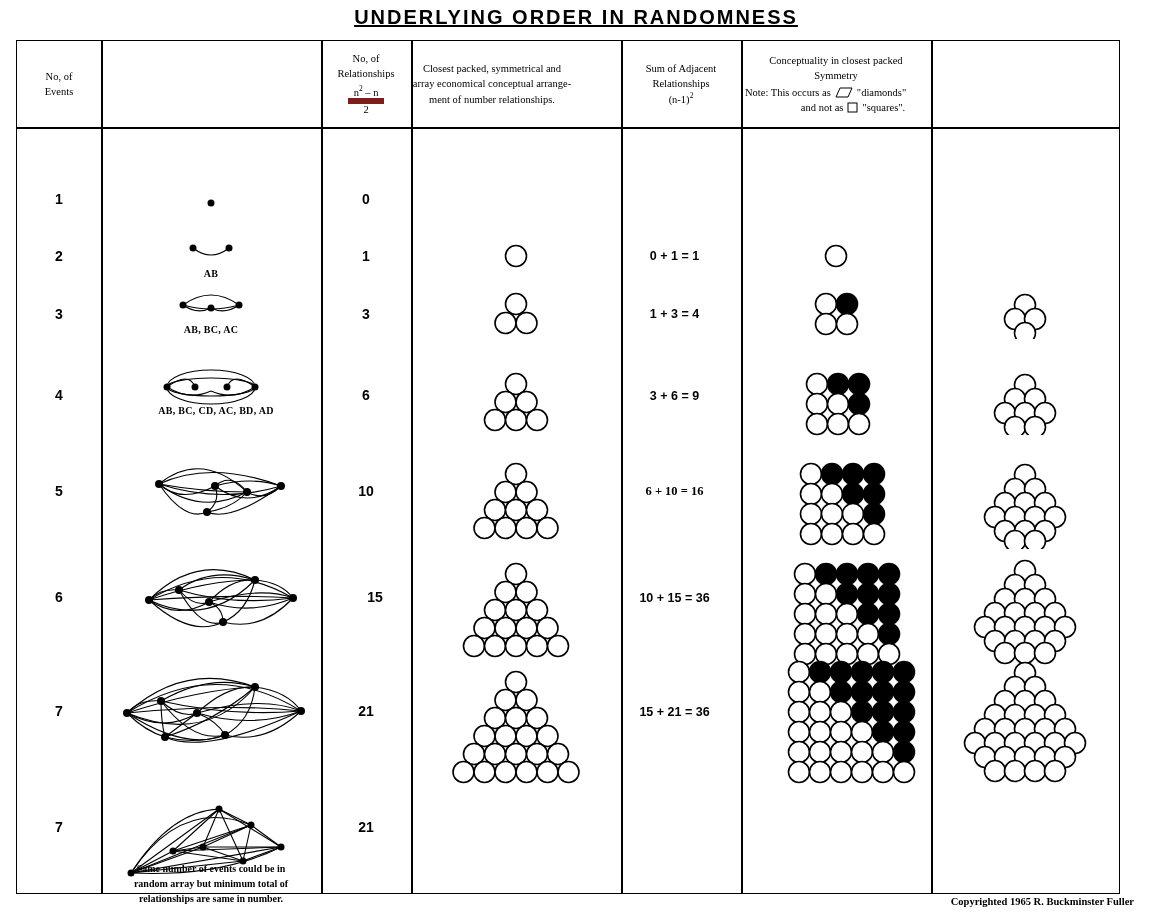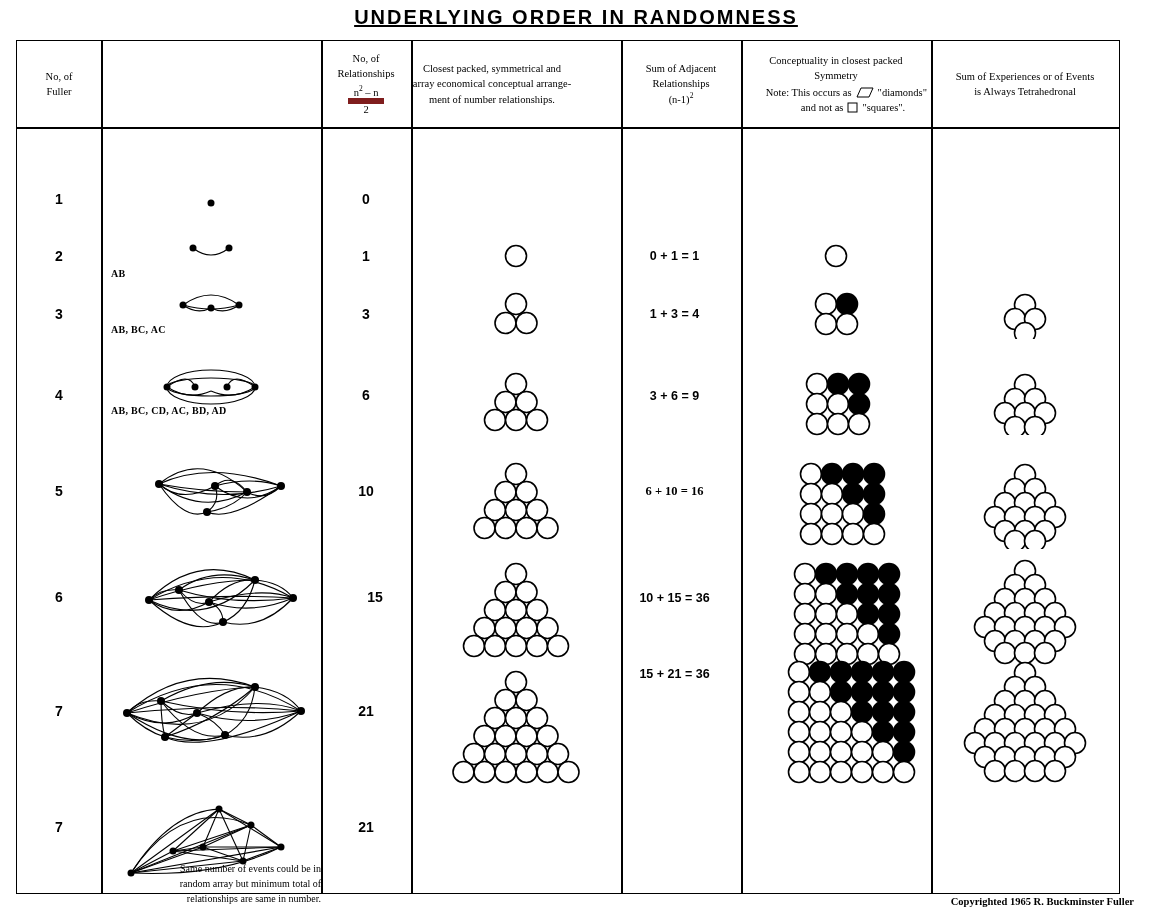--- a/index.html
+++ b/index.html
@@ -39,26 +39,26 @@
   }
   .cellrel{
     position:absolute;width:90px;text-align:center;
     font-family:"Liberation Sans",sans-serif;font-weight:bold;font-size:14px;
   }
   .cellsum{
     position:absolute;width:107px;text-align:center;
     font-family:"Liberation Sans",sans-serif;font-weight:bold;font-size:12.5px;
   }
   .caption{
-    position:absolute;text-align:left;font-family:"Liberation Serif",serif;
+    position:absolute;text-align:center;font-family:"Liberation Serif",serif;
     font-size:10px;font-weight:bold;letter-spacing:.3px;
   }
   .footcap{
-    position:absolute;text-align:right;font-family:"Liberation Serif",serif;
-    font-size:10px;font-weight:normal;line-height:1.5;width:220px;
+    position:absolute;text-align:center;font-family:"Liberation Serif",serif;
+    font-size:10px;font-weight:bold;line-height:1.5;width:220px;
   }
   .copyright{
     position:absolute;right:18px;top:896px;font-family:"Liberation Serif",serif;
     font-size:10.5px;font-weight:bold;
   }
   svg{display:block;}
   .ab{fill:none;stroke:#000;stroke-width:1.1;}
   .dot{fill:#000;}
 </style>
 </head>
@@ -75,21 +75,21 @@
   <div class="vline" style="left:394px;"></div>
   <div class="vline" style="left:604px;"></div>
   <div class="vline" style="left:724px;"></div>
   <div class="vline" style="left:914px;"></div>
 
   <div class="hline" style="top:86px;"></div>
 
   <div class="hdr" style="left:0;width:84px;">
     <div class="inner">
       <div>No, of</div>
-      <div>Fuller</div>
+      <div>Events</div>
     </div>
   </div>
 
 
   <div class="hdr" style="left:304px;width:90px;">
     <div class="inner">
       <div>No, of</div>
       <div style="margin-bottom:3px;">Relationships</div>
       <span class="frac">
         <span class="num">n<sup>2</sup> – n</span>
@@ -111,47 +111,41 @@
       <div>Sum of Adjacent</div>
       <div>Relationships</div>
       <div>(n-1)<sup>2</sup></div>
     </div>
   </div>
 
   <div class="hdr" style="left:724px;width:190px;">
     <div class="inner">
       <div>Conceptuality in closest packed</div>
       <div>Symmetry</div>
-      <div style="display:flex;align-items:center;justify-content:flex-end;gap:4px;margin-top:2px;white-space:nowrap;">
+      <div style="display:flex;align-items:center;justify-content:flex-start;gap:4px;margin-top:2px;white-space:nowrap;">
         <span>Note:  This occurs as</span>
         <span>
           <svg width="18" height="11" viewBox="0 0 18 11">
               <polygon points="5,1 17,1 13,10 1,10" fill="none" stroke="#000" stroke-width="1"></polygon>
             </svg>
         </span>
         <span>"diamonds"</span>
       </div>
       <div style="display:flex;align-items:center;justify-content:center;gap:4px;white-space:nowrap;padding-left:34px;">
         <span>and not as</span>
         <span>
           <svg width="11" height="11" viewBox="0 0 11 11">
               <rect x="1" y="1" width="9" height="9" fill="none" stroke="#000" stroke-width="1"></rect>
             </svg>
         </span>
         <span>"squares".</span>
       </div>
     </div>
   </div>
 
-  <div class="hdr" style="left:914px;width:188px;">
-    <div class="inner">
-      <div>Sum of Experiences or of Events</div>
-      <div>is Always Tetrahedronal</div>
-    </div>
-  </div>
 
   <div class="cellnum" style="left:0;top:150px;">1</div>
   <div style="position:absolute;left:94px;top:140px;">
     <svg width="200" height="40" viewBox="0 0 200 40">
       <circle class="dot" cx="100" cy="22" r="3.5"></circle>
     </svg>
   </div>
   <div class="cellrel" style="left:304px;top:150px;">0</div>
 
   <div class="cellnum" style="left:0;top:207px;">2</div>
@@ -530,21 +524,21 @@
           <circle cx="147" cy="85" r="10.5"></circle>
         <circle cx="52.5" cy="103" r="10.5"></circle>
           <circle cx="73.5" cy="103" r="10.5"></circle>
           <circle cx="94.5" cy="103" r="10.5"></circle>
           <circle cx="115.5" cy="103" r="10.5"></circle>
           <circle cx="136.5" cy="103" r="10.5"></circle>
           <circle cx="157.5" cy="103" r="10.5"></circle>
       </g>
     </svg>
   </div>
-  <div class="cellsum" style="left:604px;top:626px;">15 + 21 = 36</div>
+  <div class="cellsum" style="left:604px;top:664px;">15 + 21 = 36</div>
   <div style="position:absolute;left:724px;top:618px;">
     <svg width="190" height="130" viewBox="0 0 190 130">
       <g stroke="#000" stroke-width="1.6">
         <circle cx="58" cy="13" r="10.5" fill="#fff"></circle>
           <circle cx="79" cy="13" r="10.5" fill="#000"></circle>
           <circle cx="100" cy="13" r="10.5" fill="#000"></circle>
           <circle cx="121" cy="13" r="10.5" fill="#000"></circle>
           <circle cx="142" cy="13" r="10.5" fill="#000"></circle>
           <circle cx="163" cy="13" r="10.5" fill="#000"></circle>
         <circle cx="58" cy="33" r="10.5" fill="#fff"></circle>

